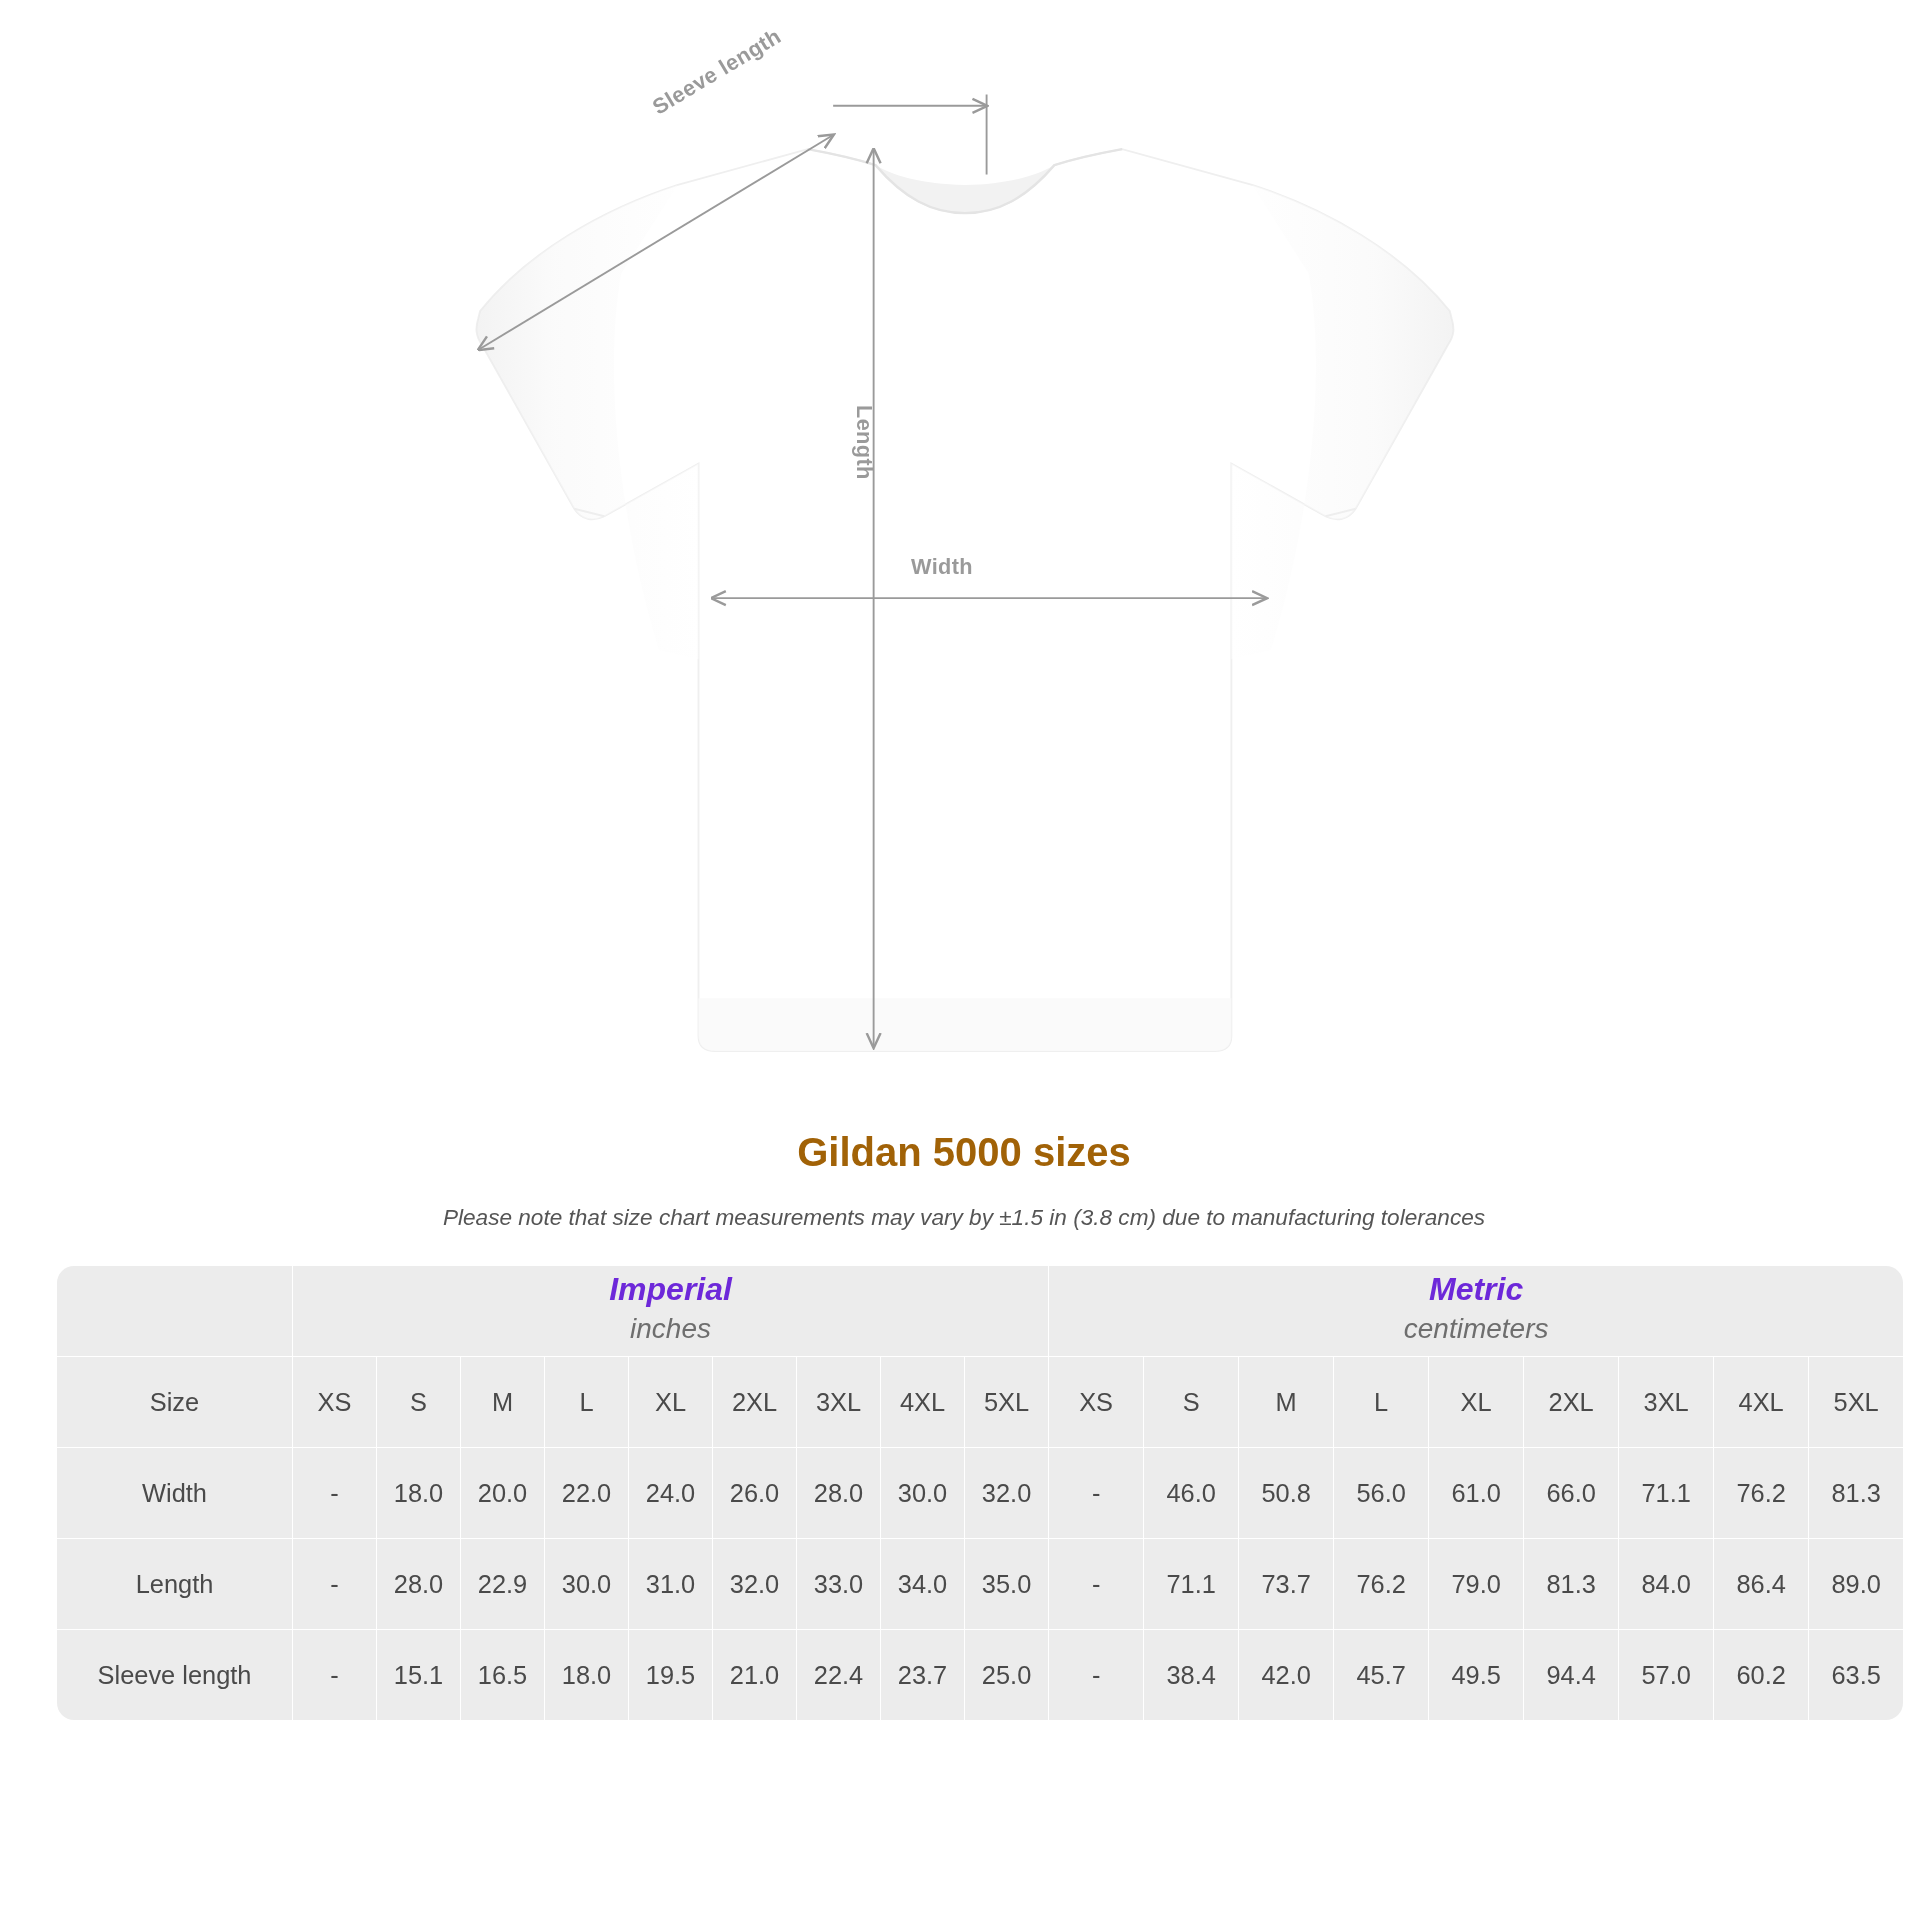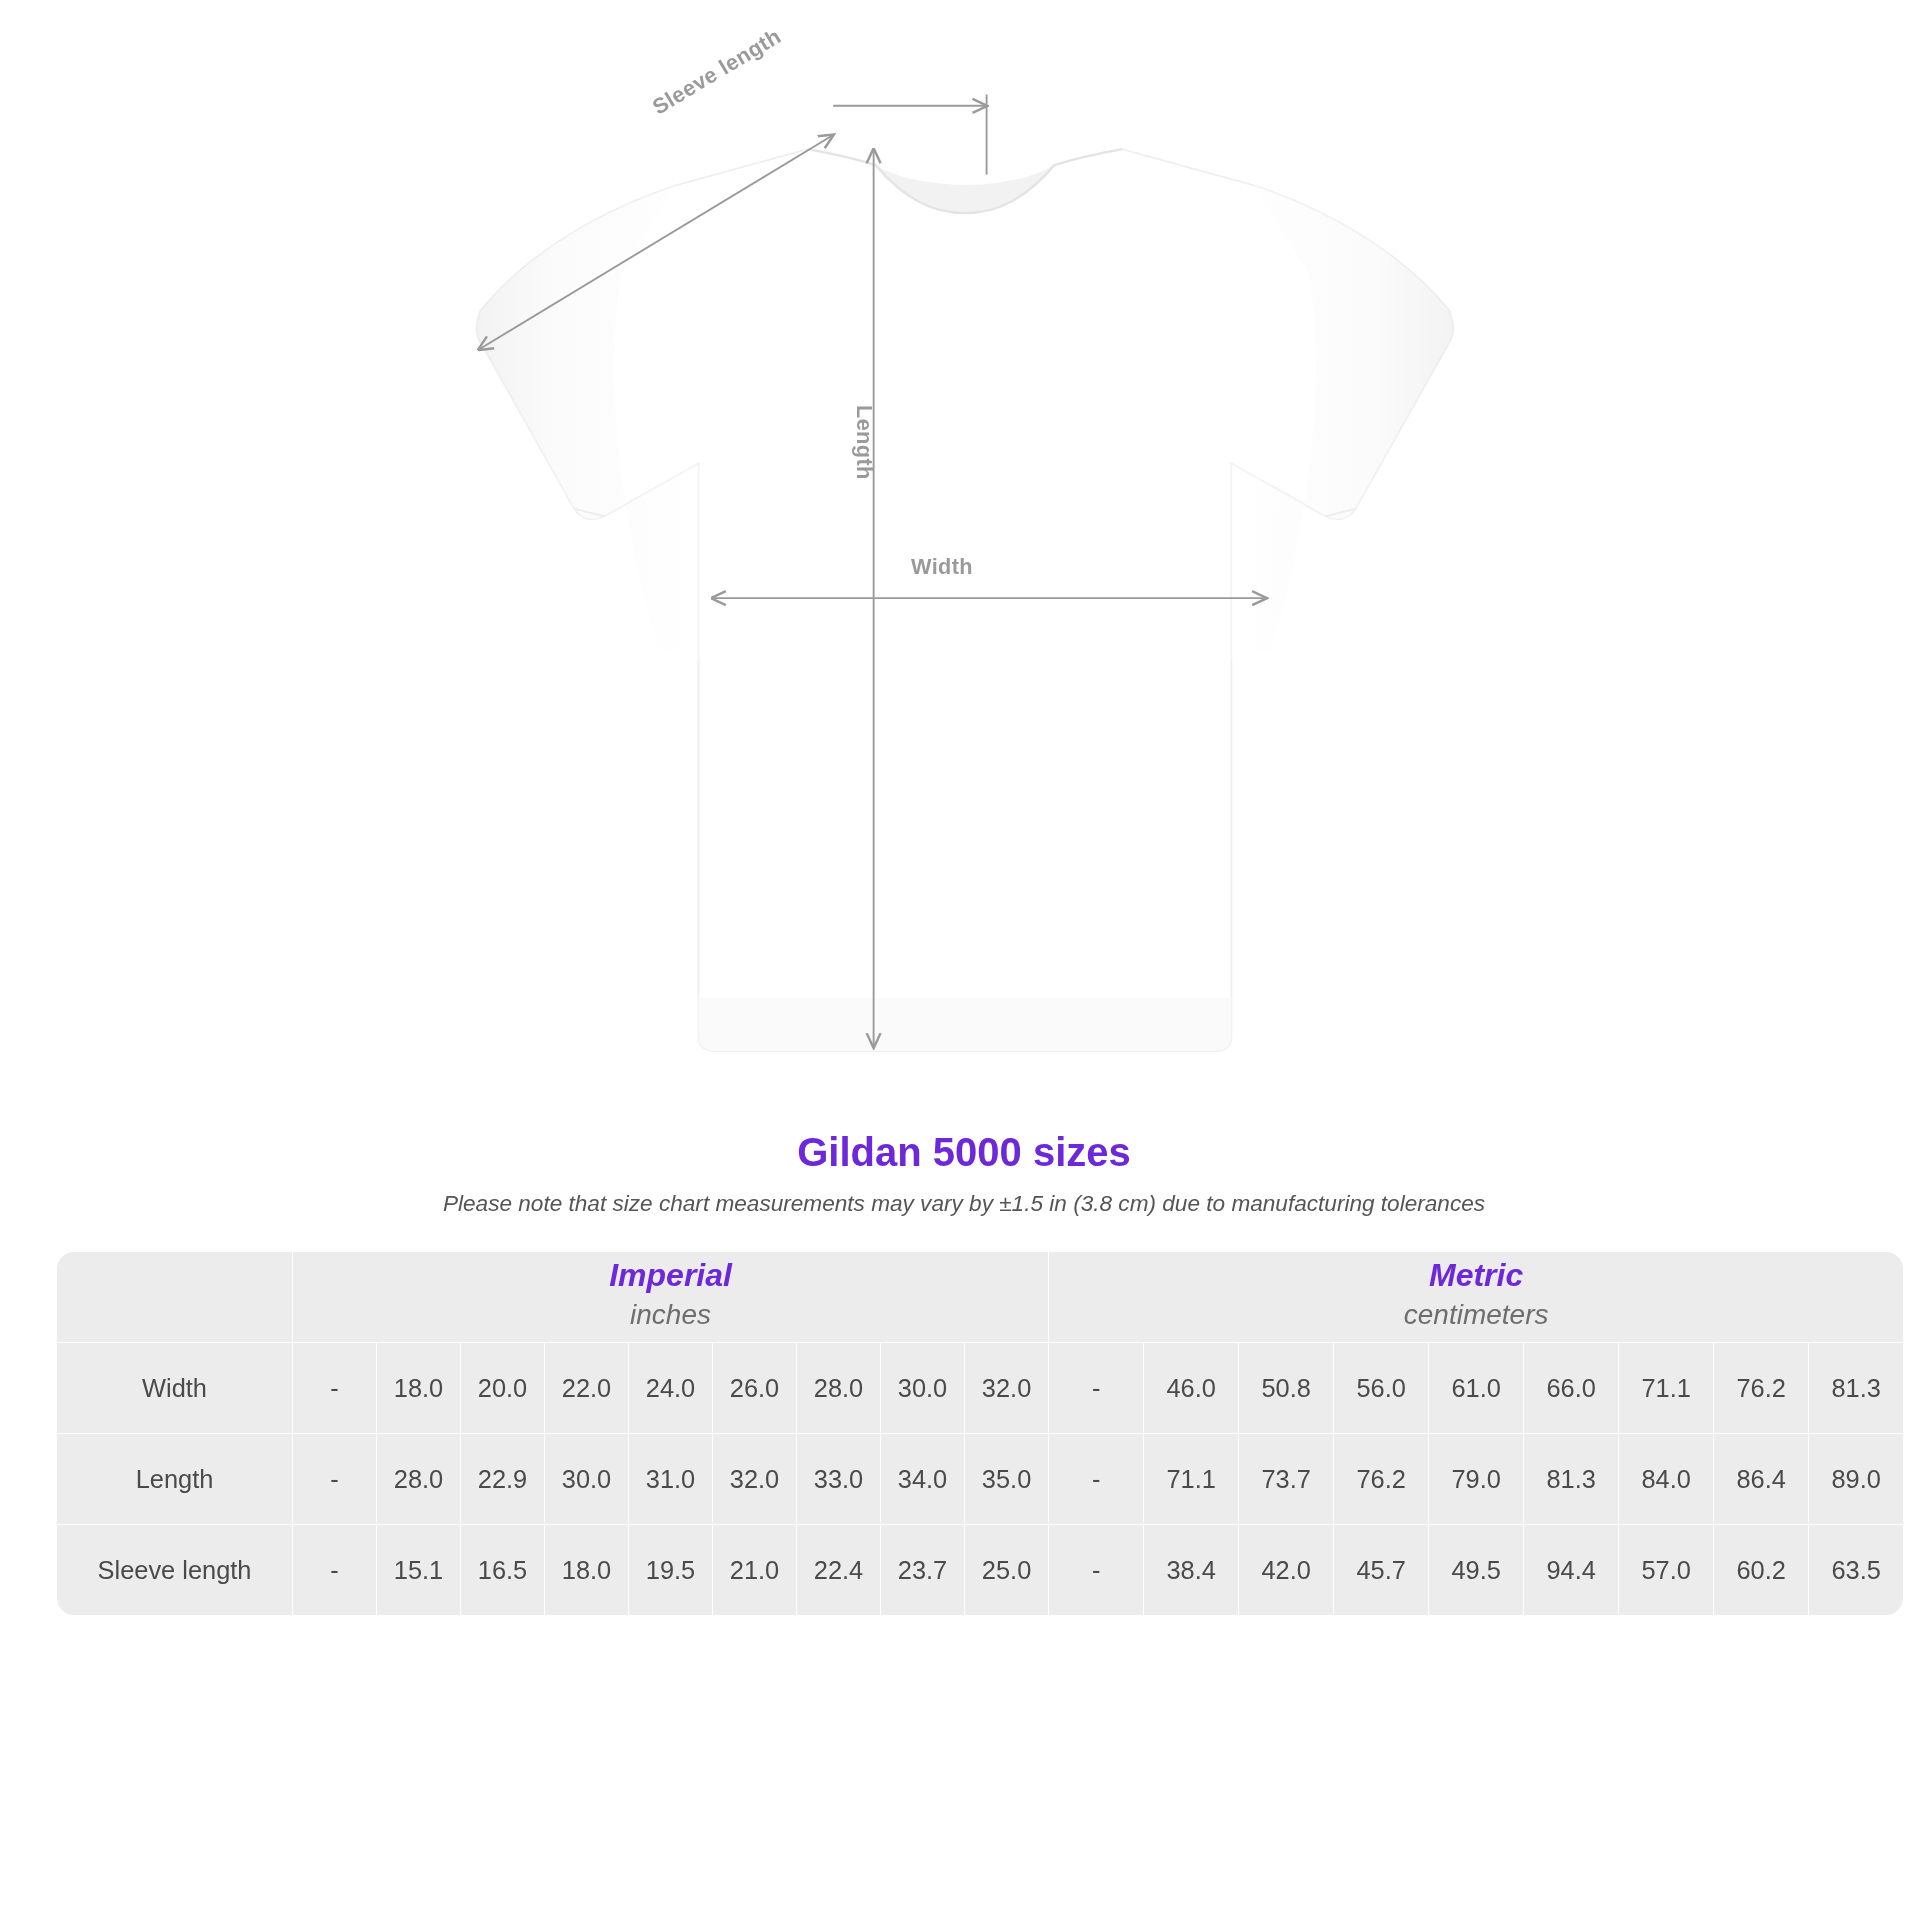--- a/index.html
+++ b/index.html
@@ -53,22 +53,22 @@
   }
 
   
   .title-block {
     text-align: center;
     margin-top: 9.4px;
   }
   .chart-title {
     font-size: 40px;
     font-weight: bold;
-    color: #6d28d9;
-    margin: 0 0 16px 0;
+    color: #a16207;
+    margin: 0 0 30px 0;
   }
   .chart-note {
     font-size: 22.6px;
     font-style: italic;
     color: #555555;
     margin: 0;
   }
 
   
   .table-wrap {
@@ -234,20 +234,41 @@
           <td class="unit-cell" colspan="9">
             <div class="unit-name">Imperial</div>
             <div class="unit-sub">inches</div>
           </td>
           <td class="unit-cell rtr" colspan="9">
             <div class="unit-name">Metric</div>
             <div class="unit-sub">centimeters</div>
           </td>
         </tr>
 
+        <tr>
+          <td class="hdr-cell">Size</td>
+          <td class="hdr-cell">XS</td>
+          <td class="hdr-cell">S</td>
+          <td class="hdr-cell">M</td>
+          <td class="hdr-cell">L</td>
+          <td class="hdr-cell">XL</td>
+          <td class="hdr-cell">2XL</td>
+          <td class="hdr-cell">3XL</td>
+          <td class="hdr-cell">4XL</td>
+          <td class="hdr-cell">5XL</td>
+          <td class="hdr-cell">XS</td>
+          <td class="hdr-cell">S</td>
+          <td class="hdr-cell">M</td>
+          <td class="hdr-cell">L</td>
+          <td class="hdr-cell">XL</td>
+          <td class="hdr-cell">2XL</td>
+          <td class="hdr-cell">3XL</td>
+          <td class="hdr-cell">4XL</td>
+          <td class="hdr-cell">5XL</td>
+        </tr>
 
         <tr>
           <td class="row-head">Width</td>
           <td class="val-cell">-</td>
           <td class="val-cell">18.0</td>
           <td class="val-cell">20.0</td>
           <td class="val-cell">22.0</td>
           <td class="val-cell">24.0</td>
           <td class="val-cell">26.0</td>
           <td class="val-cell">28.0</td>

